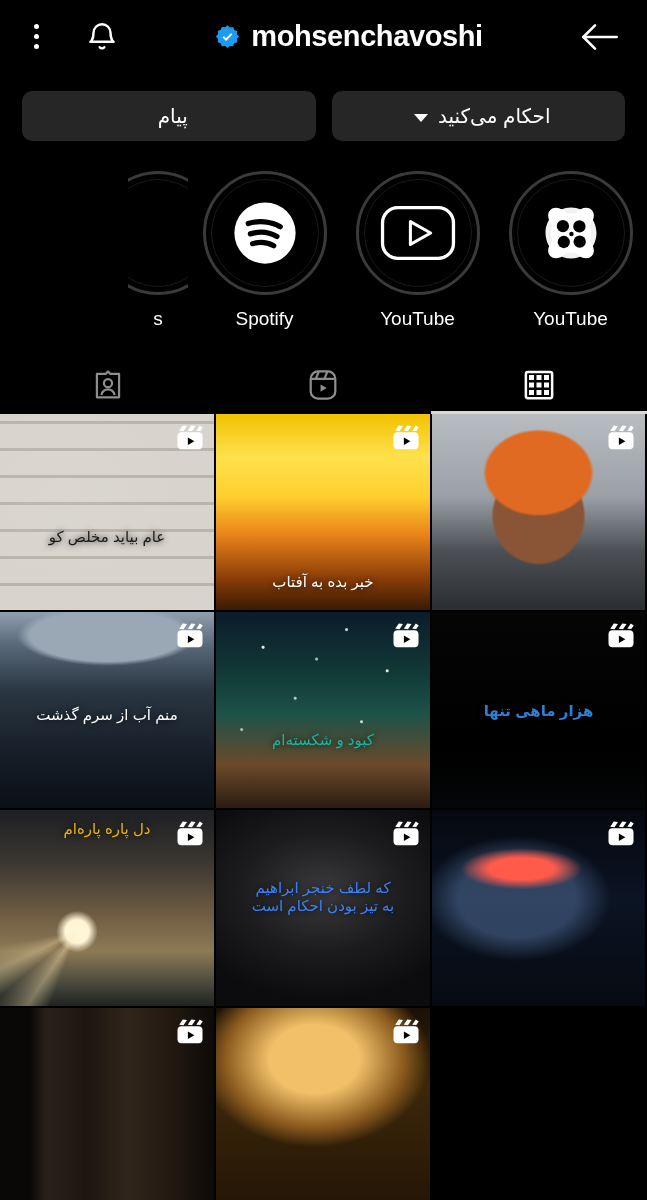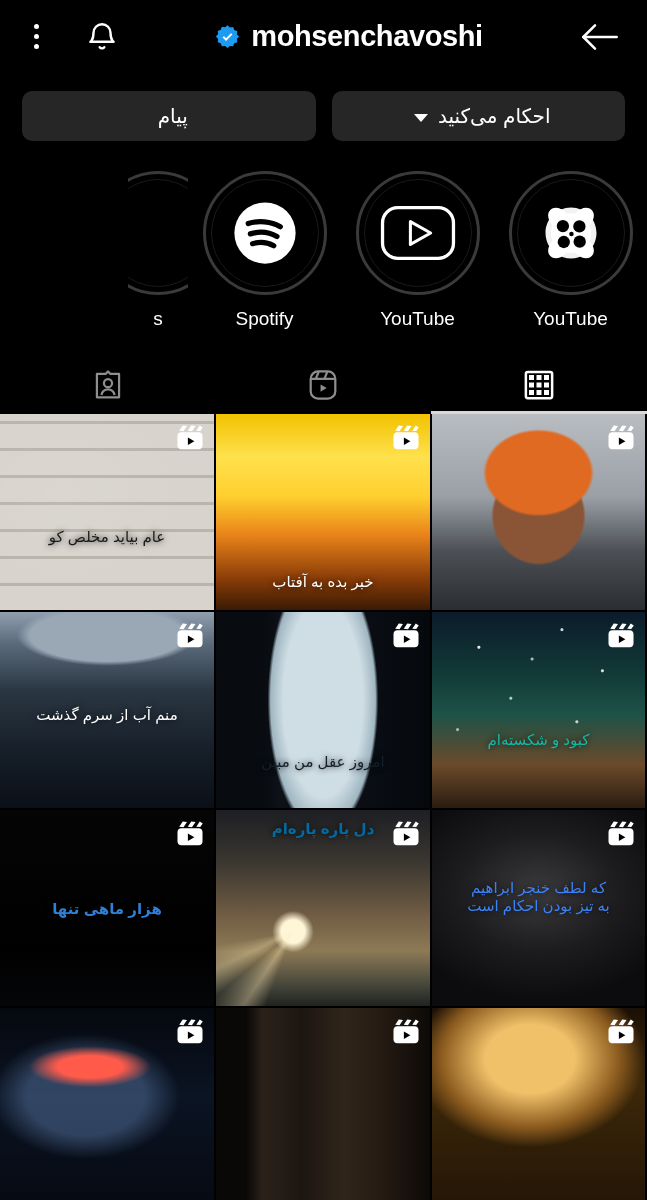--- a/index.html
+++ b/index.html
@@ -402,49 +402,40 @@
     <div class="cell">
       <div class="art art-water"></div>
       <div class="cap" style="top: 48%; color: rgb(255, 255, 255); white-space: pre-line;">منم آب از سرم گذشت</div>
       <span class="reel-badge"><svg viewBox="0 0 24 24">
           <path fill="#fff" d="M5 7.4h14c1.7 0 3 1.3 3 3v7.6c0 1.7-1.3 3-3 3H5c-1.7 0-3-1.3-3-3v-7.6c0-1.7 1.3-3 3-3z"></path>
           <path fill="#fff" d="M3.4 6.2L6.2 2l3.4.4-2.8 4.2zM10.2 6.2L13 2l3.4.4-2.8 4.2zM17 6.2L19.8 2l2.4 1.5-2 2.9z"></path>
           <path fill="#000" d="M10.3 11.6l5.2 3-5.2 3z"></path>
         </svg></span>
     </div>
     <div class="cell">
-      <div class="art art-cliff"></div>
-      <div class="cap" style="top: 72%; color: rgb(19, 32, 43); white-space: pre-line;">امروز عقل من مبین</div>
-      <span class="reel-badge"><svg viewBox="0 0 24 24">
-          <path fill="#fff" d="M5 7.4h14c1.7 0 3 1.3 3 3v7.6c0 1.7-1.3 3-3 3H5c-1.7 0-3-1.3-3-3v-7.6c0-1.7 1.3-3 3-3z"></path>
-          <path fill="#fff" d="M3.4 6.2L6.2 2l3.4.4-2.8 4.2zM10.2 6.2L13 2l3.4.4-2.8 4.2zM17 6.2L19.8 2l2.4 1.5-2 2.9z"></path>
-          <path fill="#000" d="M10.3 11.6l5.2 3-5.2 3z"></path>
-        </svg></span>
-    </div>
-    <div class="cell">
       <div class="art art-stars"></div>
       <div class="cap" style="top: 48%; color: #14b8a6; white-space: pre-line; margin-top: 25px;">کبود و شکسته‌ام</div>
       <span class="reel-badge"><svg viewBox="0 0 24 24">
           <path fill="#fff" d="M5 7.4h14c1.7 0 3 1.3 3 3v7.6c0 1.7-1.3 3-3 3H5c-1.7 0-3-1.3-3-3v-7.6c0-1.7 1.3-3 3-3z"></path>
           <path fill="#fff" d="M3.4 6.2L6.2 2l3.4.4-2.8 4.2zM10.2 6.2L13 2l3.4.4-2.8 4.2zM17 6.2L19.8 2l2.4 1.5-2 2.9z"></path>
           <path fill="#000" d="M10.3 11.6l5.2 3-5.2 3z"></path>
         </svg></span>
     </div>
     <div class="cell">
       <div class="art art-blacktext"></div>
       <div class="cap" style="top: 46%; color: rgb(47, 127, 214); white-space: pre-line; font-weight: bold;">هزار ماهی تنها</div>
       <span class="reel-badge"><svg viewBox="0 0 24 24">
           <path fill="#fff" d="M5 7.4h14c1.7 0 3 1.3 3 3v7.6c0 1.7-1.3 3-3 3H5c-1.7 0-3-1.3-3-3v-7.6c0-1.7 1.3-3 3-3z"></path>
           <path fill="#fff" d="M3.4 6.2L6.2 2l3.4.4-2.8 4.2zM10.2 6.2L13 2l3.4.4-2.8 4.2zM17 6.2L19.8 2l2.4 1.5-2 2.9z"></path>
           <path fill="#000" d="M10.3 11.6l5.2 3-5.2 3z"></path>
         </svg></span>
     </div>
     <div class="cell">
       <div class="art art-rays"></div>
-      <div class="cap" style="top: 5%; color: #0369a1; white-space: pre-line; font-weight: bold;">دل پاره پاره‌ام</div>
+      <div class="cap" style="top: 5%; color: #eab308; white-space: pre-line;">دل پاره پاره‌ام</div>
       <span class="reel-badge"><svg viewBox="0 0 24 24">
           <path fill="#fff" d="M5 7.4h14c1.7 0 3 1.3 3 3v7.6c0 1.7-1.3 3-3 3H5c-1.7 0-3-1.3-3-3v-7.6c0-1.7 1.3-3 3-3z"></path>
           <path fill="#fff" d="M3.4 6.2L6.2 2l3.4.4-2.8 4.2zM10.2 6.2L13 2l3.4.4-2.8 4.2zM17 6.2L19.8 2l2.4 1.5-2 2.9z"></path>
           <path fill="#000" d="M10.3 11.6l5.2 3-5.2 3z"></path>
         </svg></span>
     </div>
     <div class="cell">
       <div class="art art-dagger"></div>
       <div class="cap" style="top: 35%; color: #3b82f6; white-space: pre-line;">که لطف خنجر ابراهیم
 به تیز بودن احکام است</div>

